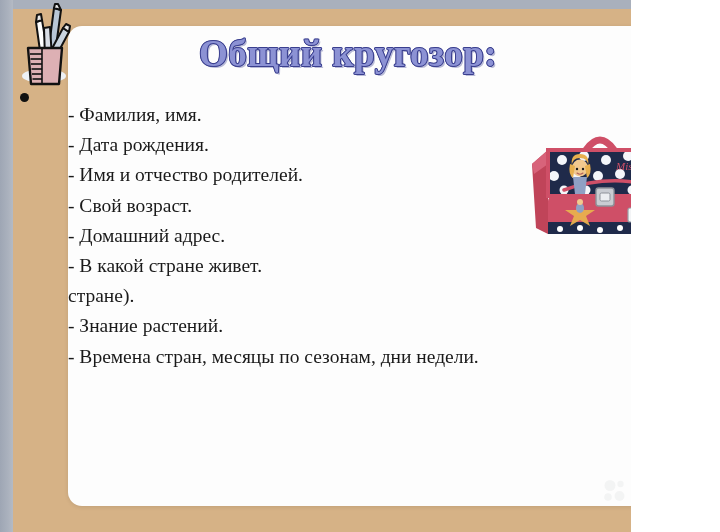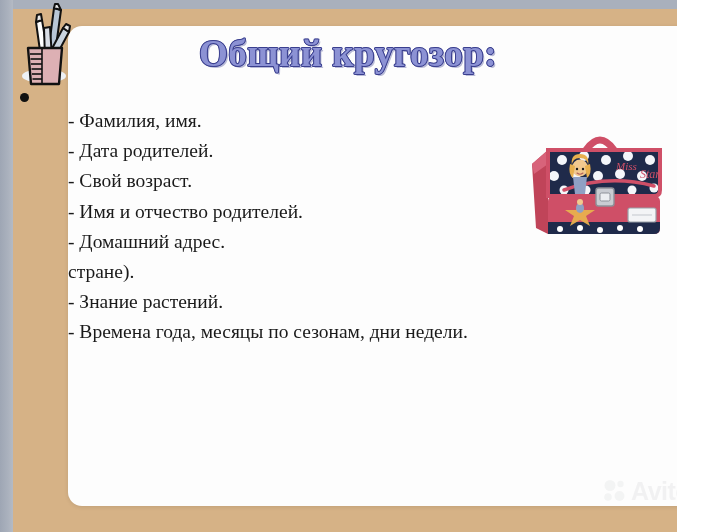--- a/index.html
+++ b/index.html
@@ -8,21 +8,20 @@
     background: #ffffff;
   }
 
   #slide {
     position: relative;
     width: 631px;
     height: 532px;
     overflow: hidden;
     background: #d6b286; 
     font-family: "Liberation Serif", "DejaVu Serif", serif;
-    padding-left: 46px;
   }
 
   
   .edge-top {
     position: absolute;
     left: 0; top: 0;
     width: 720px; height: 9px;
     background: #a9b0bc;
   }
   .edge-left {
@@ -85,21 +84,21 @@
        0    1px 0 #3a3f8f,
        0   -1px 0 #3a3f8f,
        2px  2px 0 rgba(58,63,143,0.35);
     white-space: nowrap;
   }
 
   
   .list {
     position: absolute;
     left: 68px;
-    top: 106px;
+    top: 100px;
     width: 600px;
   }
   .list-line {
     font-family: "Liberation Serif", "DejaVu Serif", serif;
     font-size: 19.5px;
     line-height: 30.2px;
     color: #1a1a1a;
     white-space: pre-wrap;
   }
 
@@ -170,27 +169,28 @@
           <line x1="28" y1="47" x2="28" y2="81"></line>
         </g>
       </g>
     </svg>
   </div>
 
   <div class="title">Общий кругозор:</div>
 
   <div class="list">
     <div class="list-line">- Фамилия, имя.</div>
-    <div class="list-line">- Дата родителей.</div>
+    <div class="list-line">- Дата рождения.</div>
+    <div class="list-line">- Имя и отчество родителей.</div>
     <div class="list-line">- Свой возраст.</div>
-    <div class="list-line">- Имя и отчество родителей.</div>
     <div class="list-line">- Домашний адрес.</div>
+    <div class="list-line">- В какой стране живет.</div>
     <div class="list-line">стране).</div>
     <div class="list-line">- Знание растений.</div>
-    <div class="list-line">- Времена года, месяцы по сезонам, дни недели.</div>
+    <div class="list-line">- Времена стран, месяцы по сезонам, дни недели.</div>
   </div>
 
   <div class="satchel">
     <svg viewBox="0 0 152 124" width="152" height="124">
       <defs>
         <clipPath id="flapClip">
           <path d="M24,26 L136,26 L136,66 Q136,72 130,72 L24,72 Z"></path>
         </clipPath>
         <clipPath id="bodyClip">
           <path d="M24,72 L136,72 L136,104 Q136,110 130,110 L24,110 Z"></path>

